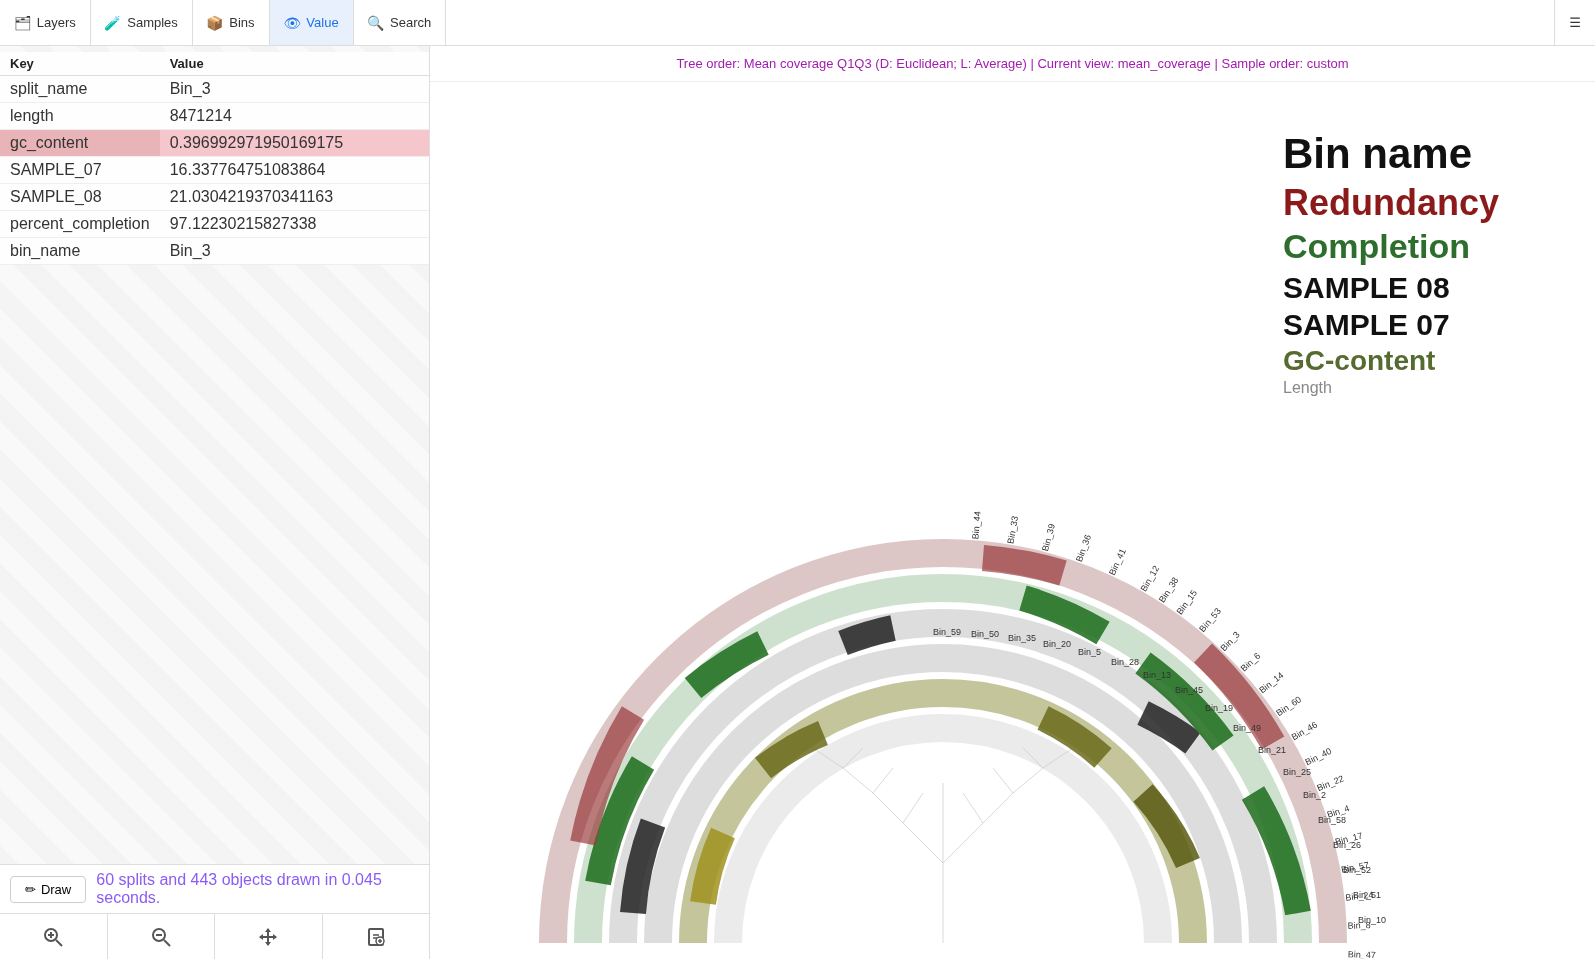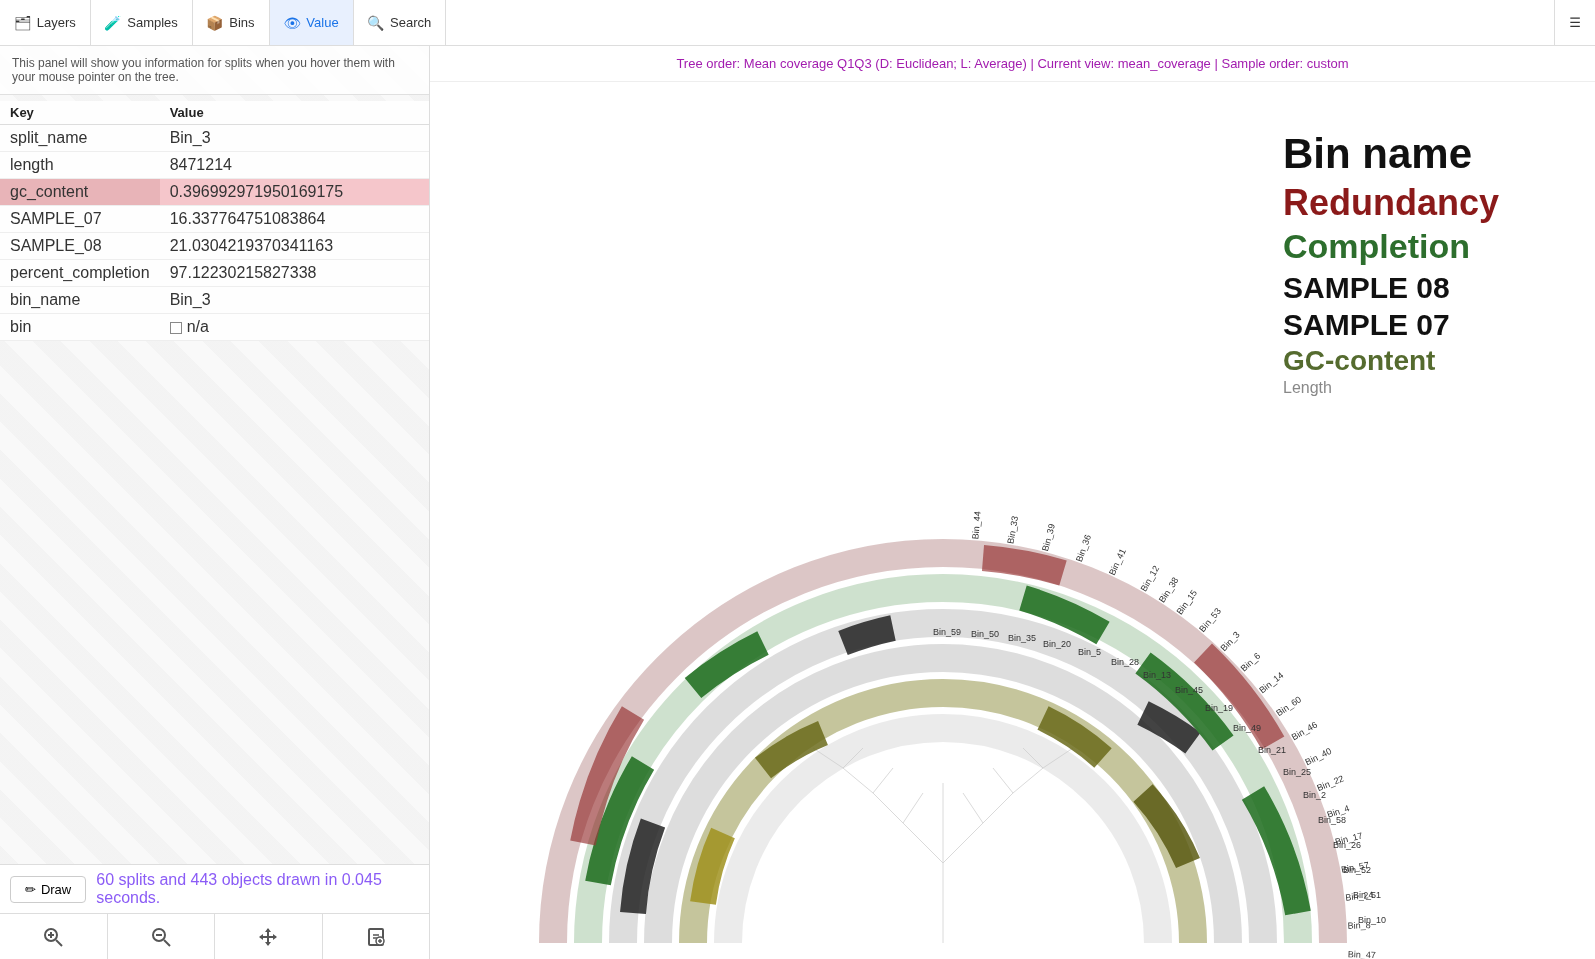--- a/index.html
+++ b/index.html
@@ -213,21 +213,20 @@
     <span>Search</span>
   </div>
   <div class="nav-tab nav-tab-menu">
     <span>☰</span>
   </div>
 </div>
 
 <div class="main-layout">
 
   <div class="left-panel">
-    <div class="panel-info">This panel will show you information for splits when you hover them with your mouse pointer on the tree.</div>
 
     <div class="mouse-table">
       <table>
         <thead>
           <tr>
             <th class="key-col">Key</th>
             <th>Value</th>
           </tr>
         </thead>
         <tbody id="mouse-table-body">
@@ -251,24 +250,20 @@
               <td class="key-col">SAMPLE_08</td>
               <td>21.0304219370341163</td>
             </tr>
             <tr>
               <td class="key-col">percent_completion</td>
               <td>97.12230215827338</td>
             </tr>
             <tr>
               <td class="key-col">bin_name</td>
               <td>Bin_3</td>
-            </tr>
-            <tr>
-              <td class="key-col">bin</td>
-              <td><span class="bin-checkbox"></span>n/a</td>
             </tr>
           </tbody>
       </table>
     </div>
 
     <div class="bottom-bar">
       <button class="draw-btn">
         <span>✏</span>
         <span>Draw</span>
       </button>

